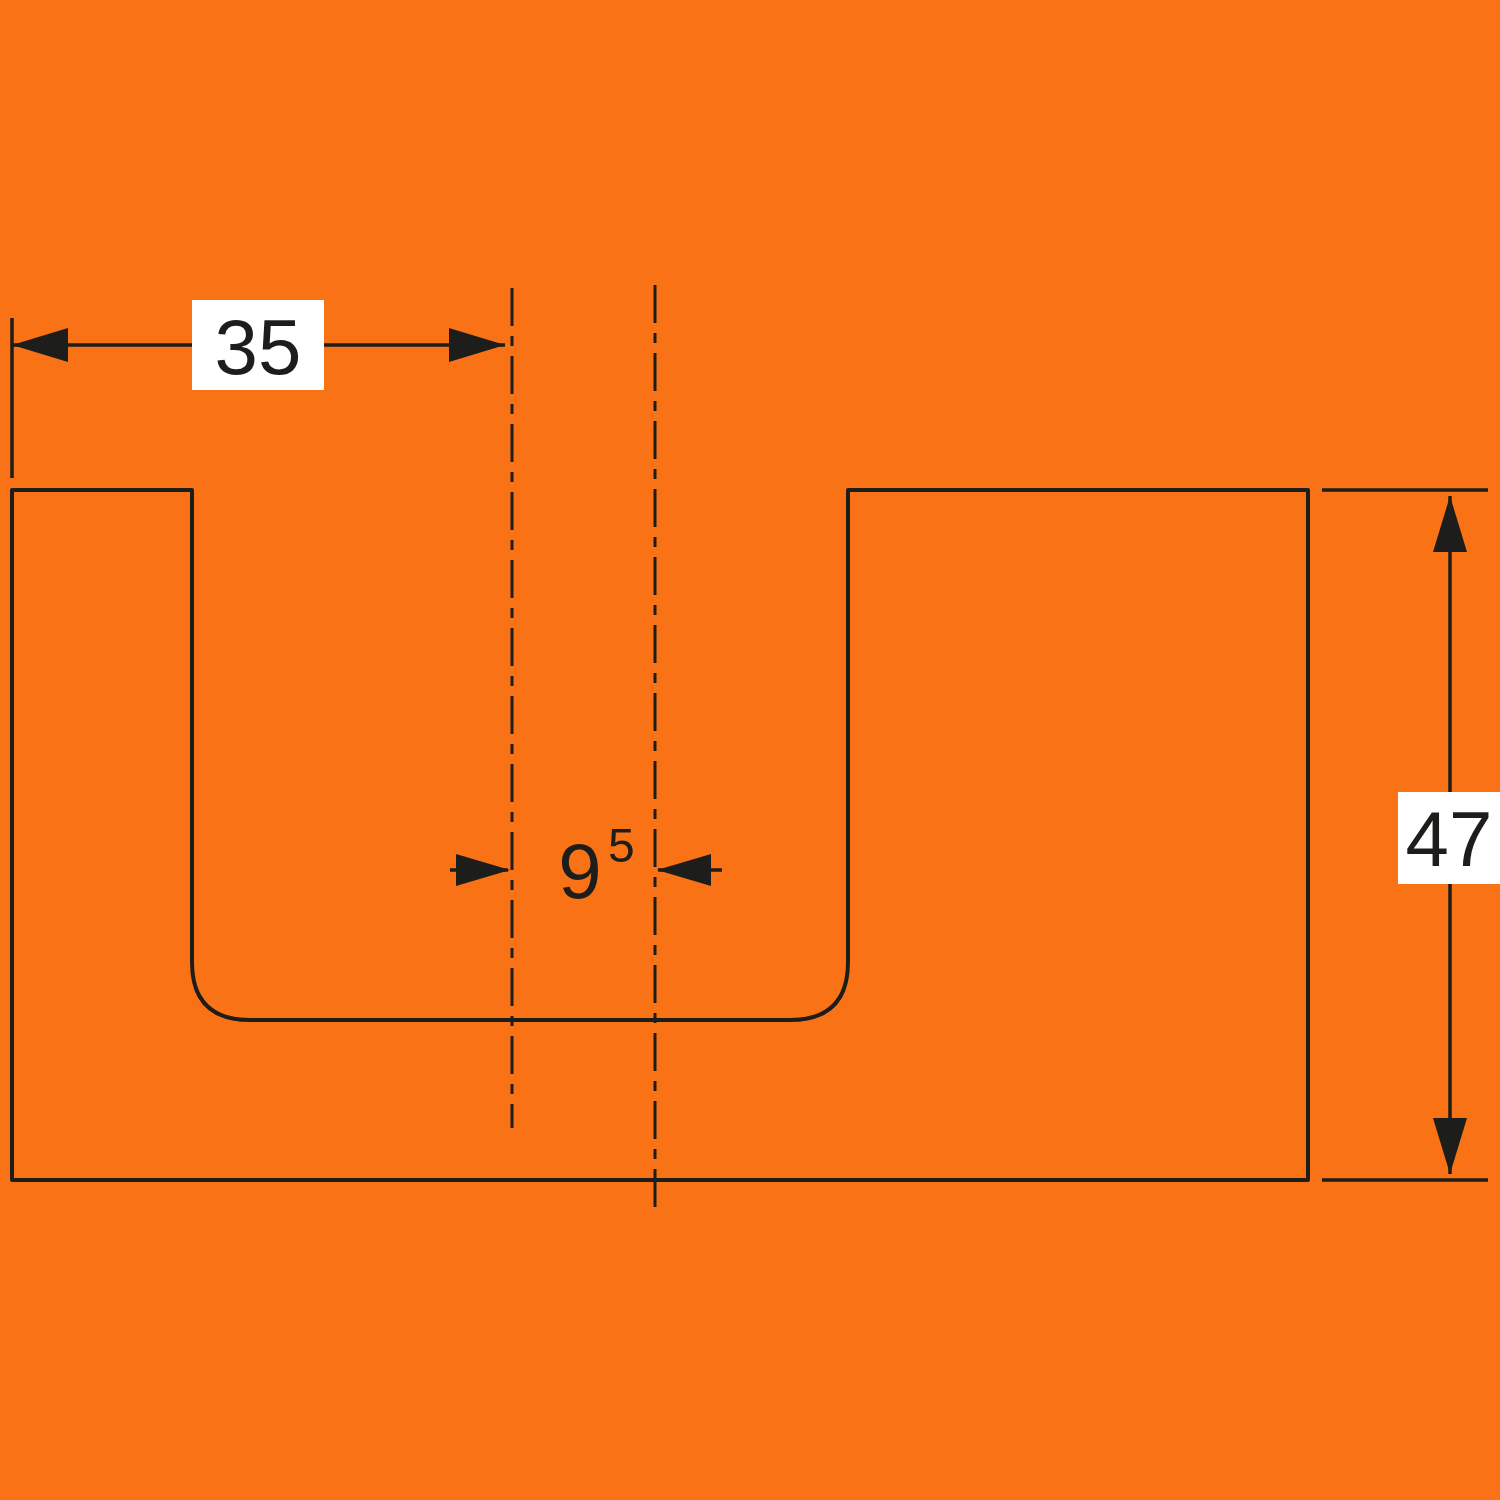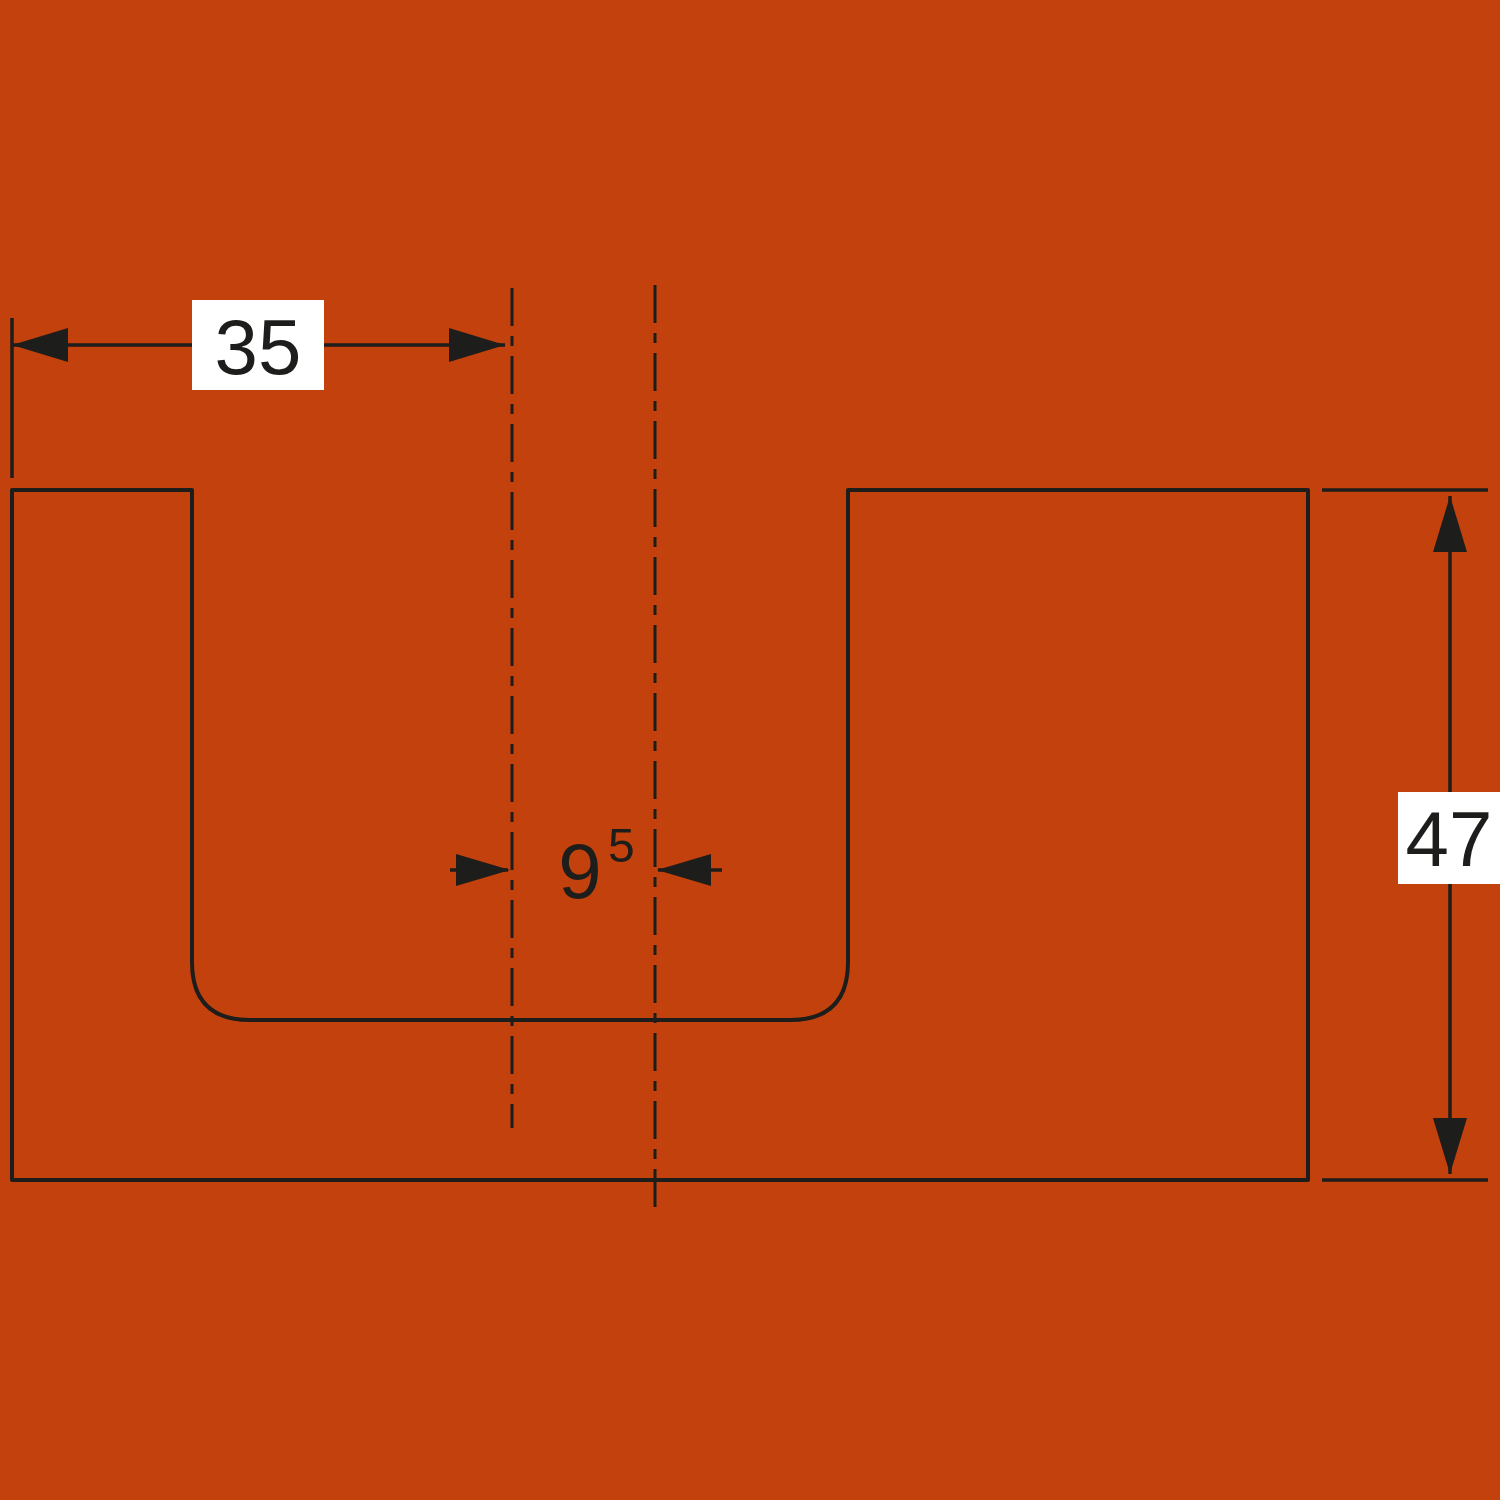--- a/index.html
+++ b/index.html
@@ -8,21 +8,21 @@
     background: #ffffff;
     width: 1500px;
     height: 1500px;
     overflow: hidden;
     font-family: "Liberation Sans", sans-serif;
   }
   .drawing-wrap {
     width: 1500px;
     height: 1500px;
     position: relative;
-    background: #c2410c;
+    background: #f97316;
   }
   svg {
     display: block;
   }
   .outline {
     fill: none;
     stroke: #1d1d1b;
     stroke-width: 4;
     stroke-linejoin: round;
   }

